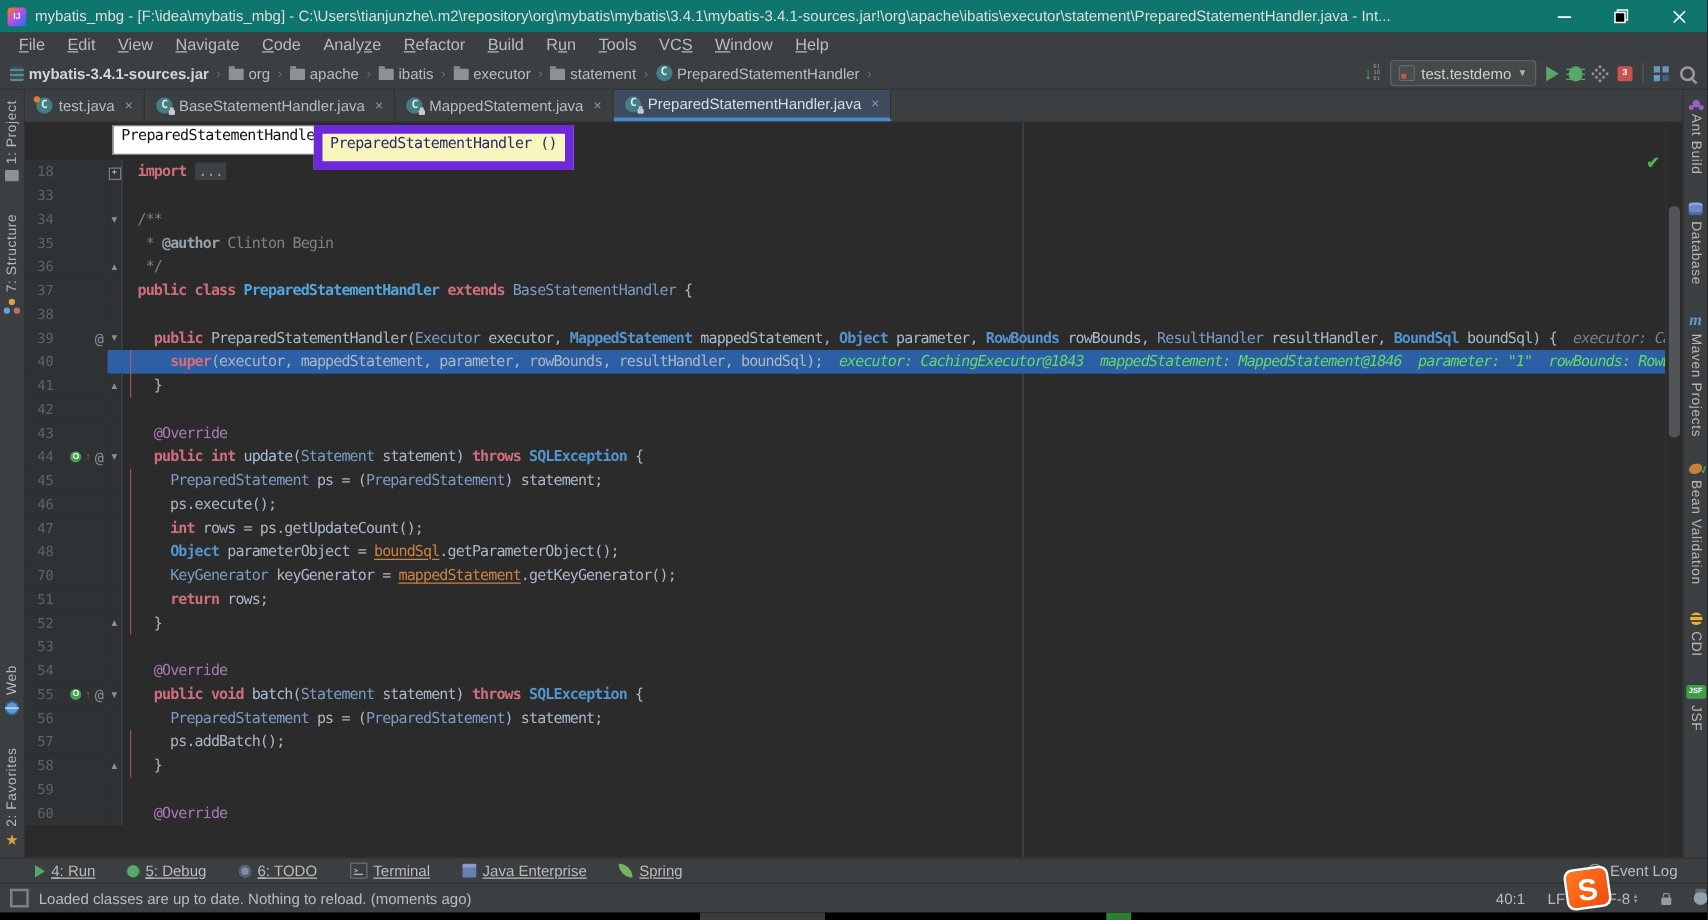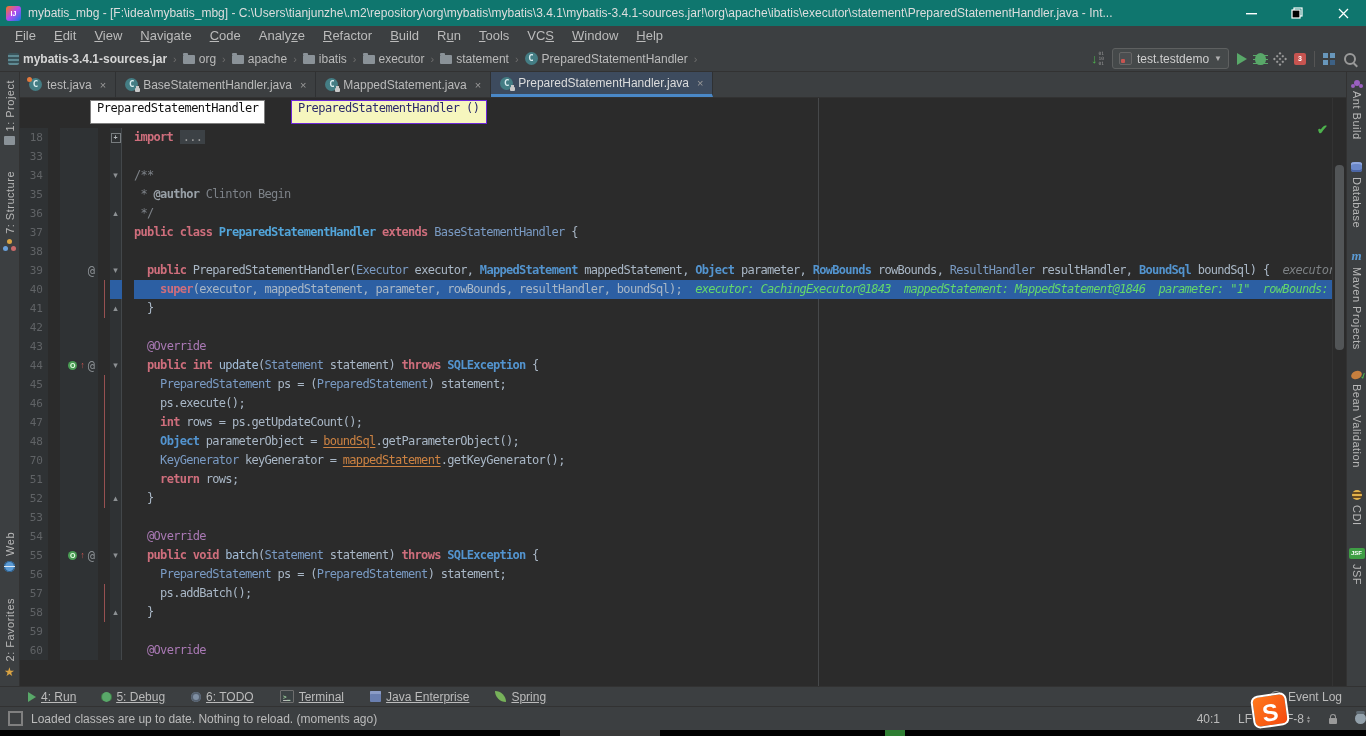--- a/index.html
+++ b/index.html
@@ -57,21 +57,21 @@
   
   #tabbar{position:absolute;left:20px;top:72px;width:1346px;height:26px;background:#3c3f41;
           border-bottom:1px solid #323232;display:flex;box-sizing:border-box;color:#bbbbbb;font-size:12px;}
   .tab{display:flex;align-items:center;gap:5px;padding:0 9px;border-right:1px solid #2f3133;height:25px;box-sizing:border-box;}
   .tab.active{background:#3d4b5e;border-bottom:3px solid #4a88c7;color:#dcdcdc;}
   .tab-close{color:#9a9a9a;font-size:11px;margin-left:3px;}
   
   .ctx-popup{position:absolute;top:100px;height:22px;line-height:22px;padding:0 6px;z-index:6;
              font:12px "DejaVu Sans Mono",monospace;letter-spacing:-0.5px;white-space:pre;}
   #popup-class{left:90px;background:#ffffff;color:#111;border:1px solid #7d7d7d;}
-  #popup-method{left:251px;background:#f6f6be;color:#2b2b6b;border:1px solid #6d28d9;margin-left:40px;}
+  #popup-method{left:251px;background:#f6f6be;color:#2b2b6b;border:7px solid #6d28d9;}
   
   .sidebar{position:absolute;top:72px;bottom:50px;width:20px;background:#3c3f41;z-index:2;
            display:flex;flex-direction:column;align-items:center;color:#b8b8b8;font-size:11px;}
   #left-bar{left:0;border-right:1px solid #323232;justify-content:space-between;padding:8px 0;box-sizing:border-box;}
   #right-bar{right:0;border-left:1px solid #323232;padding-top:8px;box-sizing:border-box;gap:22px;}
   .sb-item{display:flex;flex-direction:column;align-items:center;gap:5px;}
   .sb-group{display:flex;flex-direction:column;align-items:center;gap:26px;}
   .vtext{writing-mode:vertical-rl;letter-spacing:0.5px;}
   .vtext-l{writing-mode:vertical-rl;transform:rotate(180deg);letter-spacing:0.5px;}
   .project-icon{width:11px;height:9px;background:#8a9298;border-radius:1px;}
@@ -82,28 +82,28 @@
   .ant-icon{width:6px;height:6px;border-radius:50%;background:#9a60c0;box-shadow:-4px 3px 0 -1px #9a60c0,4px 3px 0 -1px #9a60c0;}
   .database-icon{width:11px;height:10px;background:#6a87c9;border-radius:4px/2px;box-shadow:inset 0 2px 0 #8fa6dd,inset 0 -2px 0 #4c66a5;}
   .maven-icon{color:#5b9bd5;font:italic bold 13px/12px "Liberation Serif",serif;}
   .bean-icon{width:11px;height:8px;background:#c77f3e;border-radius:50%;transform:rotate(-20deg);}
   .bean-icon::after{content:"\2713";position:absolute;right:-4px;bottom:-4px;color:#4db24d;font-size:8px;font-weight:bold;}
   .cdi-icon{width:10px;height:10px;border-radius:50%;background:repeating-linear-gradient(0deg,#e3b24a 0 2px,#6b4b1e 2px 4px);}
   .jsf-icon{width:16px;height:11px;background:#3f9e45;border-radius:2px;color:#fff;font:bold 6px/11px "Liberation Sans",sans-serif;text-align:center;}
   
   #editor{position:absolute;left:20px;top:98px;width:1312px;height:588px;background:#2b2b2b;overflow:hidden;}
   #code-rows{position:relative;padding-top:30px;}
-  .crow{display:flex;height:19px;gap:12px;}
+  .crow{display:flex;height:19px;}
   .g-num{flex:0 0 28px;text-align:right;padding-right:5px;box-sizing:border-box;
          font:11px/19px "DejaVu Sans Mono",monospace;color:#606366;background:#2f3234;}
   .g-icons{flex:0 0 38px;background:#2f3234;display:flex;align-items:center;justify-content:flex-end;gap:3px;padding-right:3px;box-sizing:border-box;}
   .g-fold{flex:0 0 12px;background:#2f3234;border-right:1px solid #43474a;box-sizing:border-box;
           font:9px/19px "Liberation Sans",sans-serif;color:#8d9194;text-align:center;}
   .code{flex:1;font:12px/19px "DejaVu Sans Mono",monospace;letter-spacing:-0.7px;white-space:pre;
-        padding-left:0;overflow:hidden;}
+        padding-left:12px;overflow:hidden;}
   .crow.exec .code,.crow.exec .g-fold{background:#2c5fa3;border-color:#2c5fa3;}
   .g-at{color:#8a8f93;font:12px/12px "DejaVu Sans Mono",monospace;}
   .ovr-disc{width:9px;height:9px;border-radius:50%;background:#499c54;color:#e6ffe6;font:bold 7px/9px "Liberation Sans",sans-serif;text-align:center;}
   .ovr-arrow{color:#c75450;font:bold 9px/9px "Liberation Sans",sans-serif;}
   .fplus{display:inline-block;width:8px;height:8px;border:1px solid #787d80;font:bold 7px/8px "Liberation Sans",sans-serif;color:#b6bbbe;margin-top:5px;background:#2f3234;}
   .s-kw{color:#cf6e7c;font-weight:bold;}
   .s-pln{color:#a9b7c6;}
   .s-typ{color:#7a9bc4;}
   .s-cls{color:#5394cf;font-weight:bold;}
   .s-decl{color:#52a5da;font-weight:bold;}

